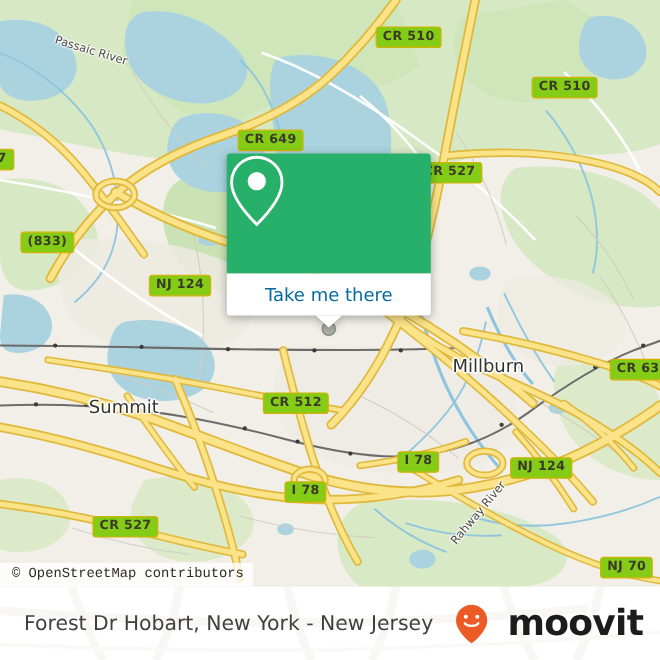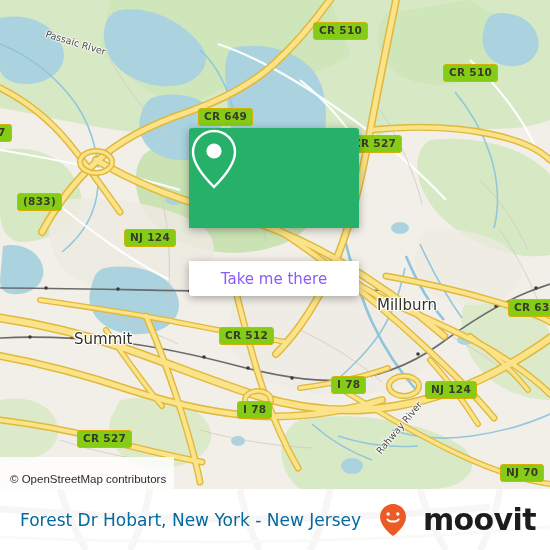--- a/index.html
+++ b/index.html
@@ -76,24 +76,24 @@
        0 1.2px 1px #fff, 0 -1.2px 1px #fff;
   }
 
   
   #attribution {
     position: absolute;
     left: 0;
     bottom: 0;
     background: rgba(255,255,255,0.80);
     color: #2c2c2c;
-    font-family: Liberation Sans, sans-serif;
+    font-family: Liberation Mono, monospace;
     font-size: 11.5px;
     line-height: 20px;
-    padding: 12px 8px 0 10px;
+    padding: 0 8px 0 10px;
     white-space: nowrap;
   }
 
   
   #popup {
     position: absolute;
     left: 189px;
     top: 128px;
     width: 170px;
     z-index: 40;
@@ -107,24 +107,23 @@
     align-items: center;
     justify-content: center;
   }
   #popup-body {
     background: #ffffff;
     height: 35px;
     border-radius: 0 0 3px 3px;
     display: flex;
     align-items: center;
     justify-content: center;
-    color: #8b5cf6;
+    color: #0369a1;
     font-family: "DejaVu Sans", sans-serif;
     font-size: 15px;
-    margin-top: 33px;
   }
   #popup-tail {
     position: absolute;
     left: 50%;
     margin-left: -11px;
     top: 135px;
     width: 0; height: 0;
     border-left: 11px solid transparent;
     border-right: 11px solid transparent;
     border-top: 10px solid #ffffff;
@@ -161,21 +160,21 @@
     position: absolute;
     left: 0; top: 0;
     width: 550px; height: 61px;
     display: flex;
     align-items: center;
     justify-content: space-between;
     padding: 0 14px 0 20px;
     box-sizing: border-box;
   }
   #footer-title {
-    color: #0369a1;
+    color: #404040;
     font-family: "DejaVu Sans", sans-serif;
     font-size: 17px;
     white-space: nowrap;
   }
   #brand {
     display: flex;
     align-items: center;
     gap: 16px;
   }
   #brand-text {

